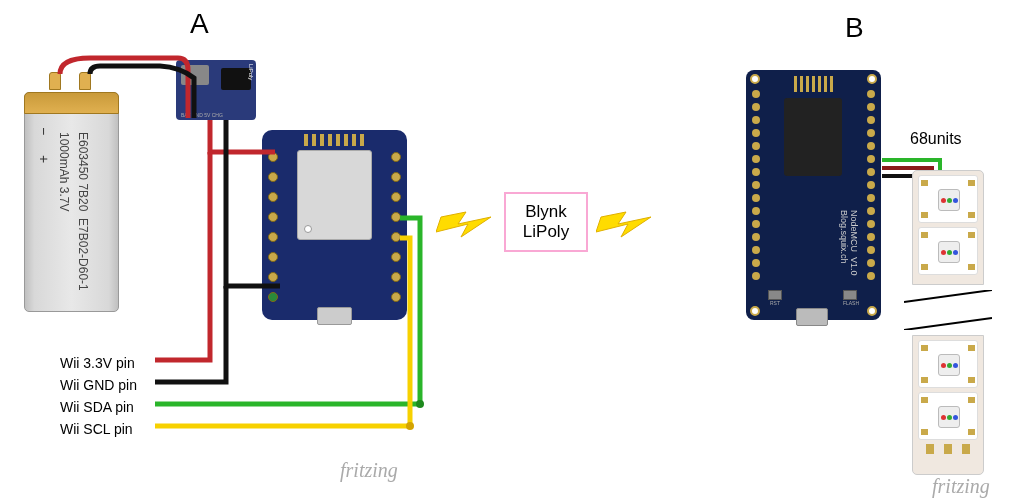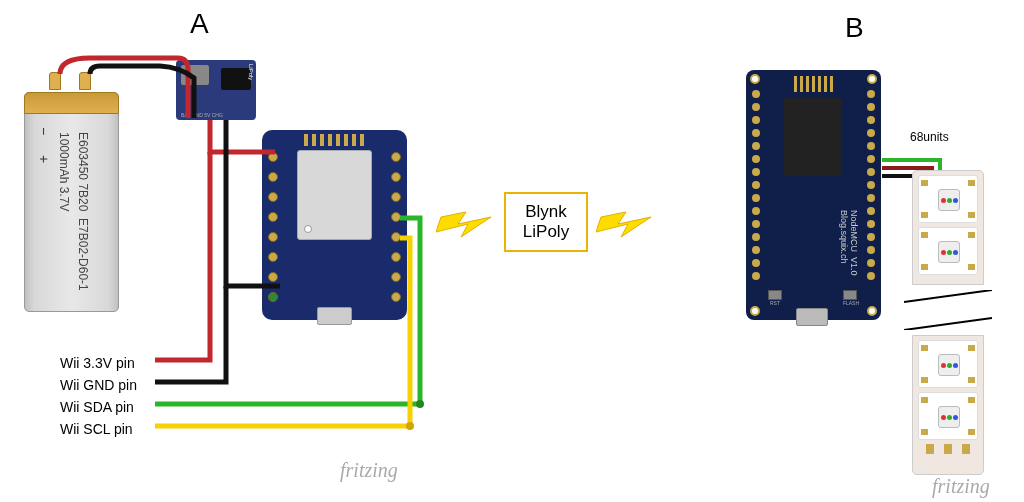--- a/index.html
+++ b/index.html
@@ -32,21 +32,21 @@
   .mcu-a-shield::after { content: ''; position: absolute; bottom: 6px; left: 6px; width: 6px; height: 6px; background: #fff; border: 1px solid #999; border-radius: 50%; }
   .mcu-a-antenna { position: absolute; top: 4px; left: 42px; width: 60px; height: 12px; background: repeating-linear-gradient(90deg, #c9a94a 0 4px, #1a2b6c 4px 8px); }
   .mcu-a-usb { position: absolute; bottom: -5px; left: 55px; width: 35px; height: 18px; background: #ccc; border: 1px solid #999; border-radius: 2px; }
   .mcu-pins-l, .mcu-pins-r { position: absolute; top: 22px; width: 10px; height: 150px; display: flex; flex-direction: column; justify-content: space-between; }
   .mcu-pins-l { left: 6px; }
   .mcu-pins-r { right: 6px; }
   .pin { width: 10px; height: 10px; background: #c9a94a; border-radius: 50%; border: 1px solid #806818; }
   .pin.green-dot { background: #2a8a3a; }
 
   
-  .blynk { position: absolute; left: 504px; top: 192px; width: 84px; height: 60px; border: 2px solid #eab308; display: flex; flex-direction: column; align-items: center; justify-content: center; font-size: 17px; }
+  .blynk { position: absolute; left: 504px; top: 192px; width: 84px; height: 60px; border: 2px solid #f9a8d4; display: flex; flex-direction: column; align-items: center; justify-content: center; font-size: 17px; }
   .bolt { position: absolute; width: 60px; height: 60px; }
   .bolt-l { left: 436px; top: 192px; }
   .bolt-r { left: 596px; top: 192px; }
 
   
   .mcu-b { position: absolute; left: 746px; top: 70px; width: 135px; height: 250px; background: #0f1f4a; border-radius: 8px; }
   .mcu-b-shield { position: absolute; top: 28px; left: 38px; width: 58px; height: 78px; background: #222; border-radius: 3px; }
   .mcu-b-antenna { position: absolute; top: 6px; left: 48px; width: 40px; height: 16px; background: repeating-linear-gradient(90deg, #c9a94a 0 3px, #0f1f4a 3px 6px); }
   .mcu-b-usb { position: absolute; bottom: -6px; left: 50px; width: 32px; height: 18px; background: #bbb; border: 1px solid #888; border-radius: 2px; }
   .mcu-b-pins-l, .mcu-b-pins-r { position: absolute; top: 20px; width: 8px; display: flex; flex-direction: column; gap: 5px; }
@@ -70,21 +70,21 @@
   .led-seg.bot { top: 165px; height: 140px; border-radius: 0 0 5px 5px; }
   .led-unit { width: 60px; height: 48px; margin: 4px auto; background: #fff; border: 1px solid #ddd; border-radius: 3px; position: relative; }
   .led-die { width: 22px; height: 22px; background: #eee; border: 1px solid #bbb; border-radius: 3px; position: absolute; top: 13px; left: 19px; display: flex; flex-wrap: wrap; align-content: center; justify-content: center; gap: 1px; }
   .led-dot { width: 5px; height: 5px; border-radius: 50%; }
   .led-dot.r { background: #d33; }
   .led-dot.g { background: #3a3; }
   .led-dot.b { background: #35d; }
   .led-pad { position: absolute; width: 7px; height: 6px; background: #c9a94a; }
   .led-break { position: absolute; top: 120px; left: -8px; width: 88px; height: 40px; }
 
-  .units-label { position: absolute; left: 910px; top: 130px; font-size: 12px; }
+  .units-label { position: absolute; left: 910px; top: 130px; font-size: 16px; }
 
   
   .legend { position: absolute; left: 60px; top: 352px; font-size: 14px; }
   .legend-row { height: 22px; display: flex; align-items: center; }
 
   .fritzing { position: absolute; font-style: italic; color: #aaa; font-size: 20px; font-family: Georgia, serif; }
   .fritzing-a { left: 340px; top: 459px; }
   .fritzing-b { left: 932px; top: 475px; }
 </style>
 </head>

